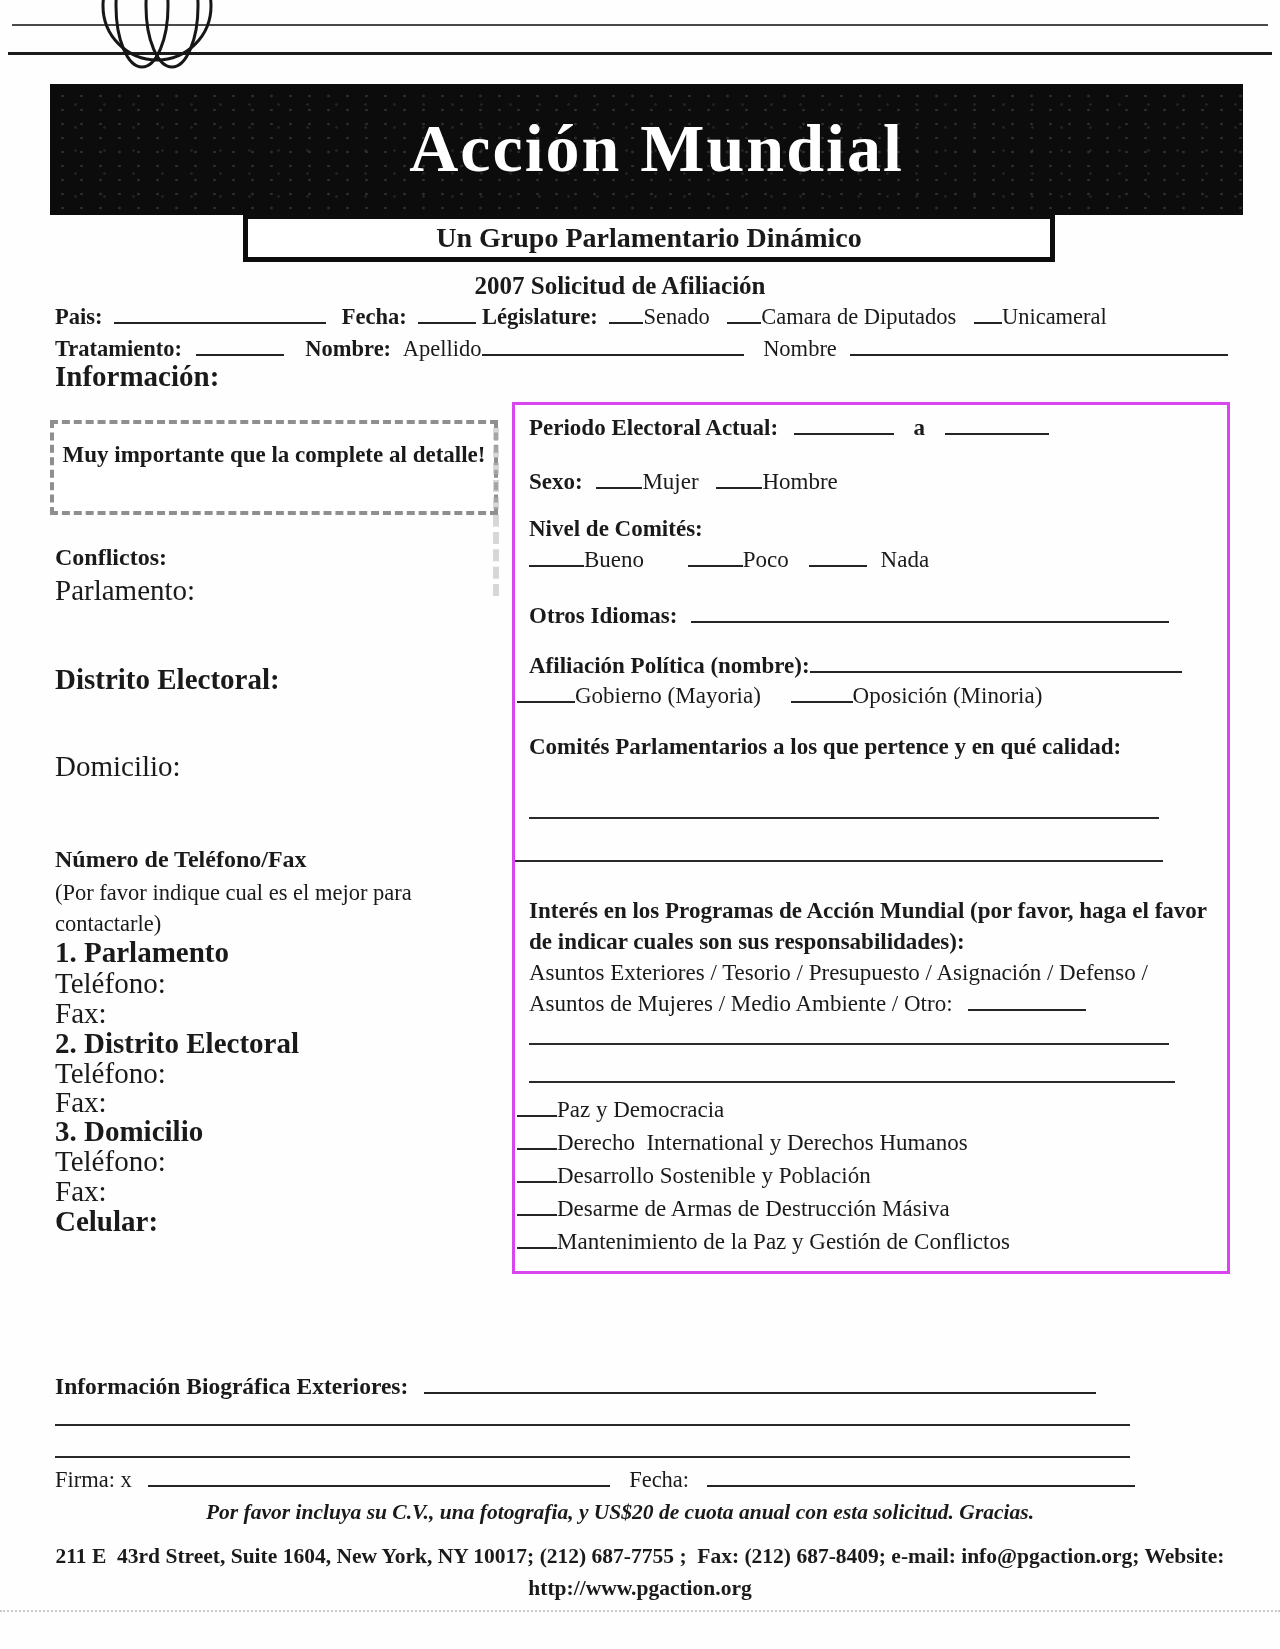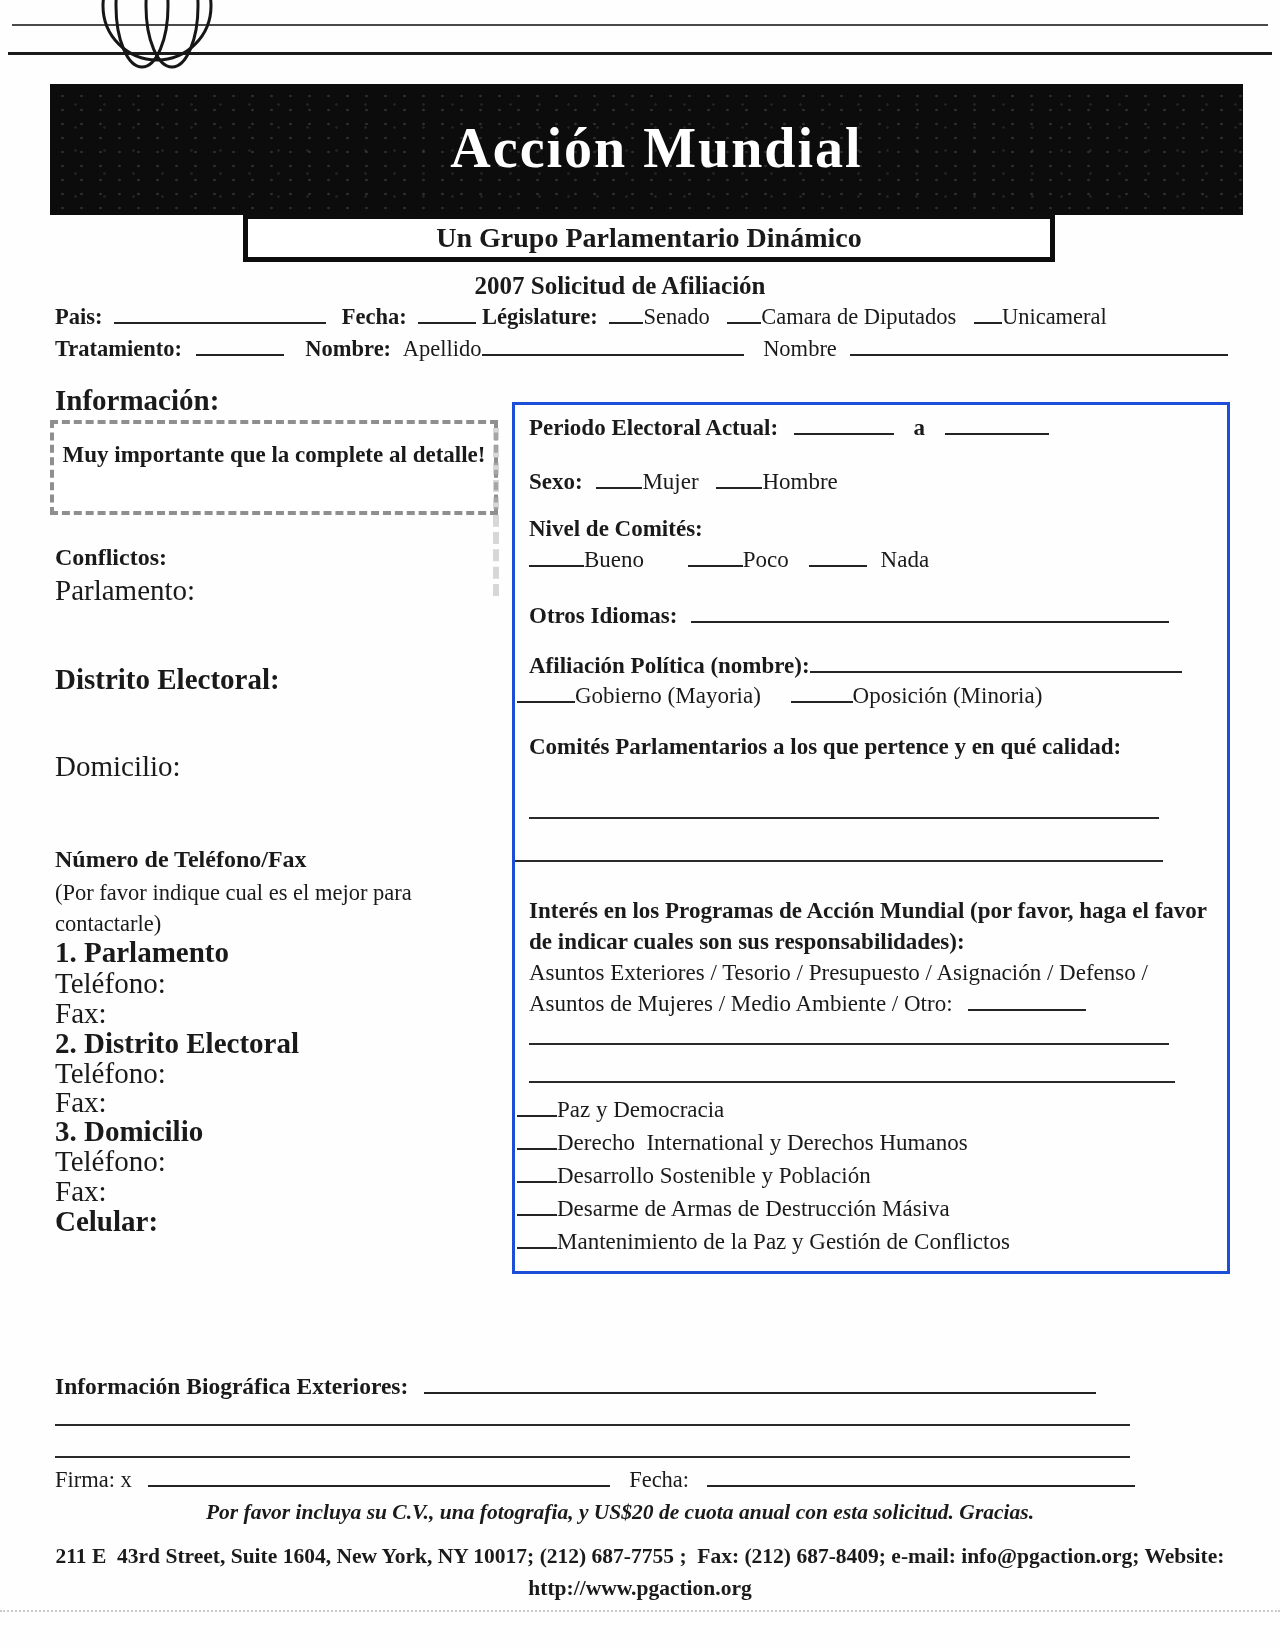--- a/index.html
+++ b/index.html
@@ -19,40 +19,40 @@
   
   .banner{
     position:absolute; left:50px; top:84px; width:1193px; height:131px;
     background-color:#0c0c0c; color:#ffffff; text-align:center;
     background-image:
       radial-gradient(circle, rgba(255,255,255,.14) 1px, transparent 1.6px),
       radial-gradient(circle, rgba(255,255,255,.09) 1px, transparent 1.6px);
     background-size:19px 14px, 29px 23px;
     background-position:3px 5px, 11px 9px;
   }
-  .banner-text{font-size:56px; font-weight:bold; line-height:128px; letter-spacing:2px;margin-left:20px;}
+  .banner-text{font-size:68px; font-weight:bold; line-height:128px; letter-spacing:2px;margin-left:20px;}
   .tagline-box{
     position:absolute; left:243px; top:214px; width:802px; height:38px;
     background:#fff; border:5px solid #0d0d0d; text-align:center;
   }
   .tagline-text{font-size:28px; font-weight:bold; line-height:37px;}
   .form-title{position:absolute; left:0; top:272px; width:1240px; text-align:center; font-size:25px; font-weight:bold;}
   .fieldrow{position:absolute; left:55px; white-space:nowrap; font-size:22.5px;}
-  .info-h{position:absolute; left:55px; top:362px; font-size:29px; font-weight:bold;margin-top:24px;}
+  .info-h{position:absolute; left:55px; top:362px; font-size:29px; font-weight:bold;}
   .imp-box{
     position:absolute; left:50px; top:420px; width:440px; height:73px;
     border:4px dashed #8f8f8f; background:#fff; text-align:center;
     font-size:23px; font-weight:bold; line-height:33px; padding-top:14px;
   }
   .hatch-strip{position:absolute; left:493px; top:428px; height:168px; width:0; border-left:6px dashed #b8b8b8; opacity:.55;}
   .lc{position:absolute; left:55px; white-space:nowrap; font-size:29px;}
   .lc-note{position:absolute; left:55px; width:425px; font-size:22.5px; line-height:31px; white-space:normal;}
   .panel{
     position:absolute; left:512px; top:402px; width:712px; height:866px;
-    border:3px solid #1d4ed8; background:transparent;
+    border:3px solid #d946ef; background:transparent;
   }
   .p-row{position:absolute; left:14px; white-space:nowrap; font-size:23px;}
   .p-block{position:absolute; left:14px; width:682px; font-size:23px; line-height:31px;}
   .check-row{white-space:pre-wrap; line-height:33px; font-size:23px;}
   .foot{position:absolute; left:0; width:1280px; text-align:center; font-weight:bold; font-size:21.5px;}
   .note-it{position:absolute; left:0; width:1240px; text-align:center; font-weight:bold; font-style:italic; font-size:21.5px;}
   .dotline{position:absolute; left:0; top:1610px; width:1280px; border-top:2px dotted #bdbdbd; opacity:.8;}
   svg{display:block;}
 </style>
 </head>

